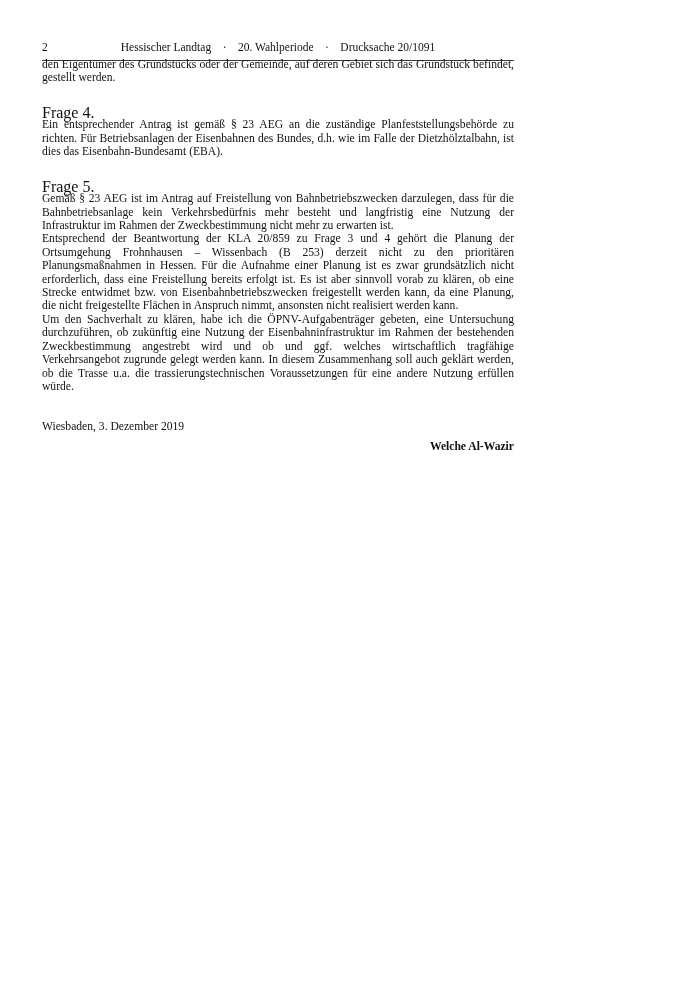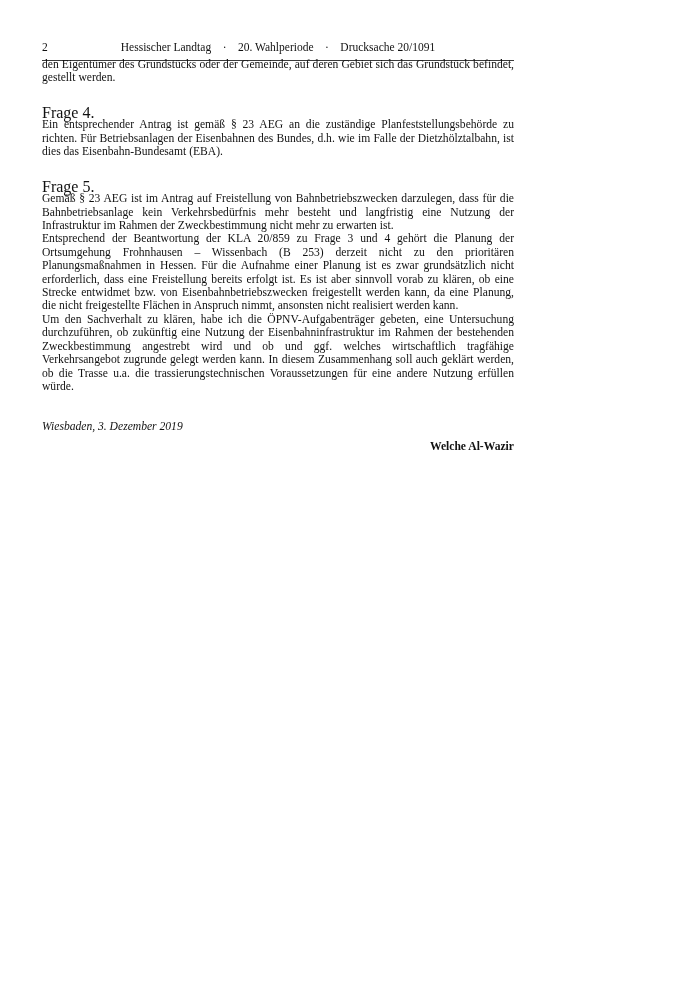--- a/index.html
+++ b/index.html
@@ -47,21 +47,21 @@
   }
   .para {
     margin: 0;
   }
   .intro        { }
   .frage        { margin-top: 22px; display: flex; font-size: 16px; line-height: 11.6px; text-align: left; }
   .frage-label  { flex: 0 0 54px; }
   .frage-text   { flex: 1 1 auto; }
   .answer       { }
   .answer-follow{ }
-  .date-line    { margin-top: 27px; text-align: left; font-style: italic; }
+  .date-line    { margin-top: 27px; text-align: left; }
   .signature    { margin-top: 6px; text-align: right; font-weight: bold; }
 </style>
 </head>
 <body>
 
 <div class="page">
 
   <div class="page-header">
     <span class="page-number">2</span>
     <span class="header-title">Hessischer Landtag  ·  20. Wahlperiode  ·  Drucksache 20/1091</span>

